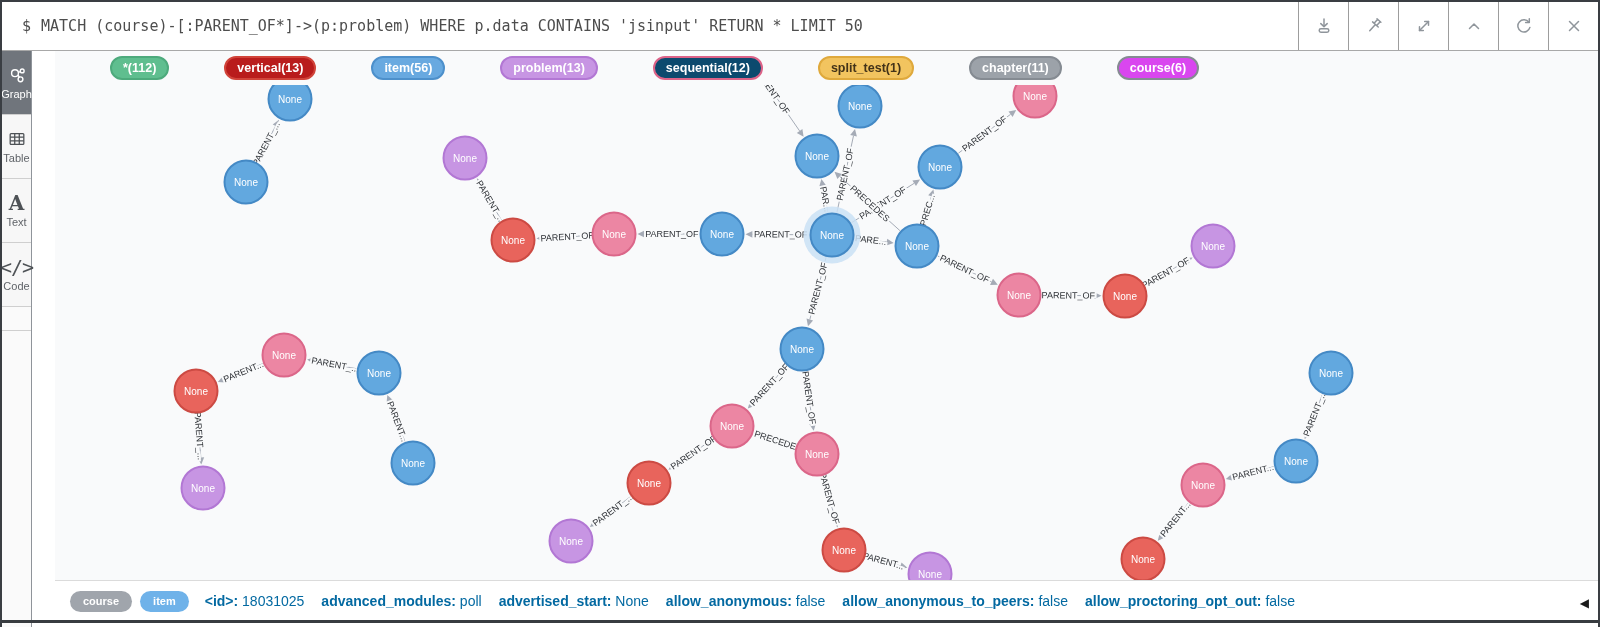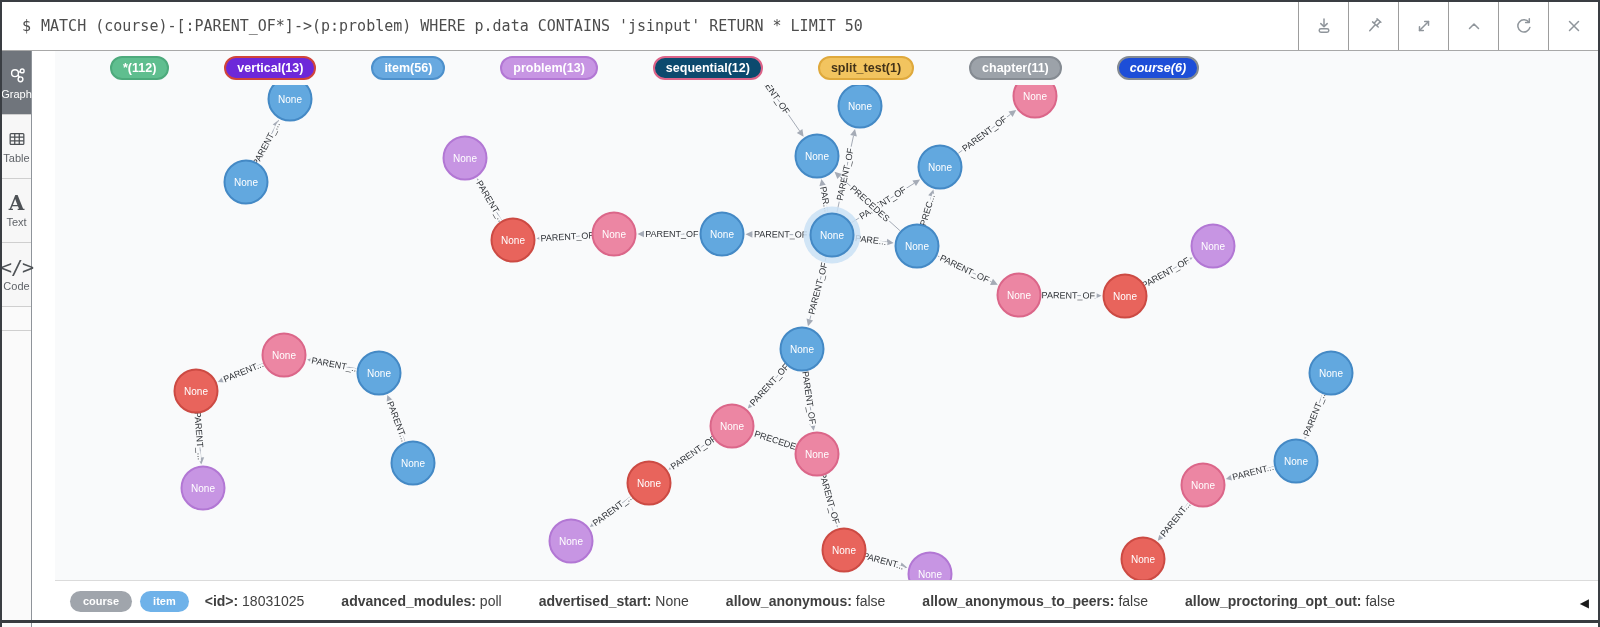--- a/index.html
+++ b/index.html
@@ -64,21 +64,21 @@
   
   .statusbar {
     position:absolute; left:53px; top:578px; right:0; bottom:0;
     background:#fff; border-top:1px solid #dbdbdb;
     display:flex; align-items:center; padding:0 26px 6px 15px;
   }
   .status-pill {
     display:inline-block; font-size:11px; font-weight:bold; color:#fff;
     line-height:21px; padding:0 13px; border-radius:11px; margin-right:8px; cursor:pointer;
   }
-  .props { display:flex; gap:37px; margin-left:8px; font-size:14px; color:#404040; white-space:nowrap; overflow:hidden; }
+  .props { display:flex; gap:17px; margin-left:8px; font-size:14px; color:#0369a1; white-space:nowrap; overflow:hidden; }
   .prop b { font-weight:bold; }
   .status-arrow { position:absolute; right:9px; top:50%; transform:translateY(-60%); font-size:12px; color:#1b1b1b; cursor:pointer; }
   .bottom-line { position:absolute; left:0; top:618px; width:100%; height:3px; background:#383c40; z-index:20; }
 </style>
 </head>
 <body>
 
 <div class="app">
 
   <div class="topbar">
@@ -441,27 +441,27 @@
             <text class="node-label" x="1158" y="198.5" fill="#ffffff">None</text>
           </g>
           <g>
             <circle cx="875" cy="523" r="21.5" fill="#c795e3" stroke="#b277d4" stroke-width="2"></circle>
             <text class="node-label" x="875" y="526.5" fill="#ffffff">None</text>
           </g>
         </g>
       </svg>
     <div class="legend">
         <span class="pill" style="background: rgb(95, 190, 143); border: 2px solid rgb(77, 170, 124); color: rgb(255, 255, 255);">*(112)</span>
-        <span class="pill" style="background: #6d28d9; border: 2px solid rgb(209, 68, 58); color: rgb(255, 255, 255);">vertical(13)</span>
+        <span class="pill" style="background: #b91c1c; border: 2px solid rgb(209, 68, 58); color: rgb(255, 255, 255);">vertical(13)</span>
         <span class="pill" style="background: rgb(104, 169, 224); border: 2px solid rgb(77, 144, 203); color: rgb(255, 255, 255);">item(56)</span>
         <span class="pill" style="background: rgb(199, 149, 227); border: 2px solid rgb(178, 119, 212); color: rgb(255, 255, 255);">problem(13)</span>
         <span class="pill" style="background: #0c4a6e; border: 2px solid rgb(221, 99, 136); color: rgb(255, 255, 255);">sequential(12)</span>
         <span class="pill" style="background: rgb(242, 196, 95); border: 2px solid rgb(223, 169, 60); color: rgb(67, 51, 25);">split_test(1)</span>
         <span class="pill" style="background: rgb(156, 162, 169); border: 2px solid rgb(133, 139, 146); color: rgb(255, 255, 255);">chapter(11)</span>
-        <span class="pill" style="background: #1d4ed8; border: 2px solid rgb(133, 139, 146); color: rgb(255, 255, 255); font-style: italic;">course(6)</span>
+        <span class="pill" style="background: #d946ef; border: 2px solid rgb(133, 139, 146); color: rgb(255, 255, 255);">course(6)</span>
       </div>
   </div>
 
   <div class="statusbar">
       <span class="status-pill" style="background: rgb(160, 165, 172); color: rgb(255, 255, 255);">course</span>
       <span class="status-pill" style="background: rgb(111, 178, 233); color: rgb(255, 255, 255);">item</span>
     <span class="props" id="props-slot">
         <span class="prop"><b>&lt;id&gt;:</b> 18031025</span>
         <span class="prop"><b>advanced_modules:</b> poll</span>
         <span class="prop"><b>advertised_start:</b> None</span>

